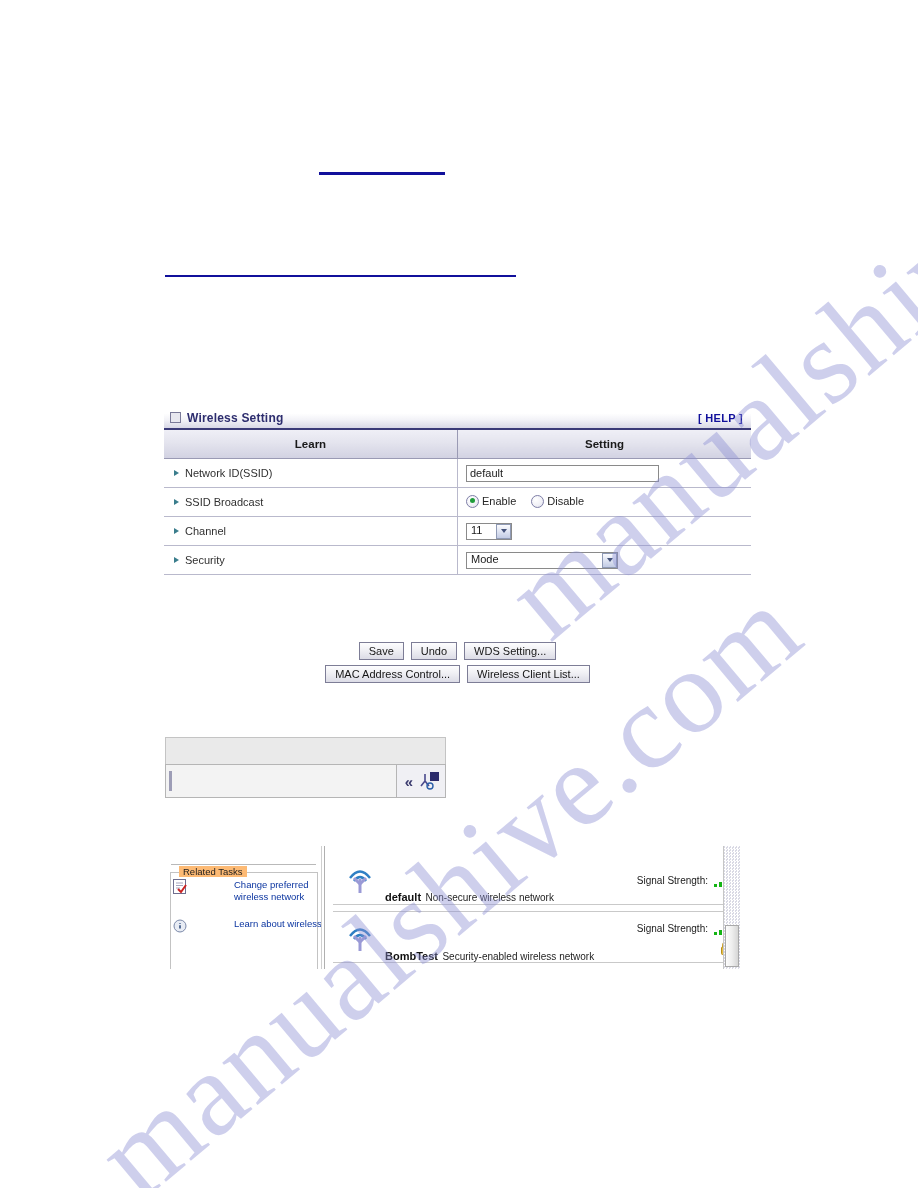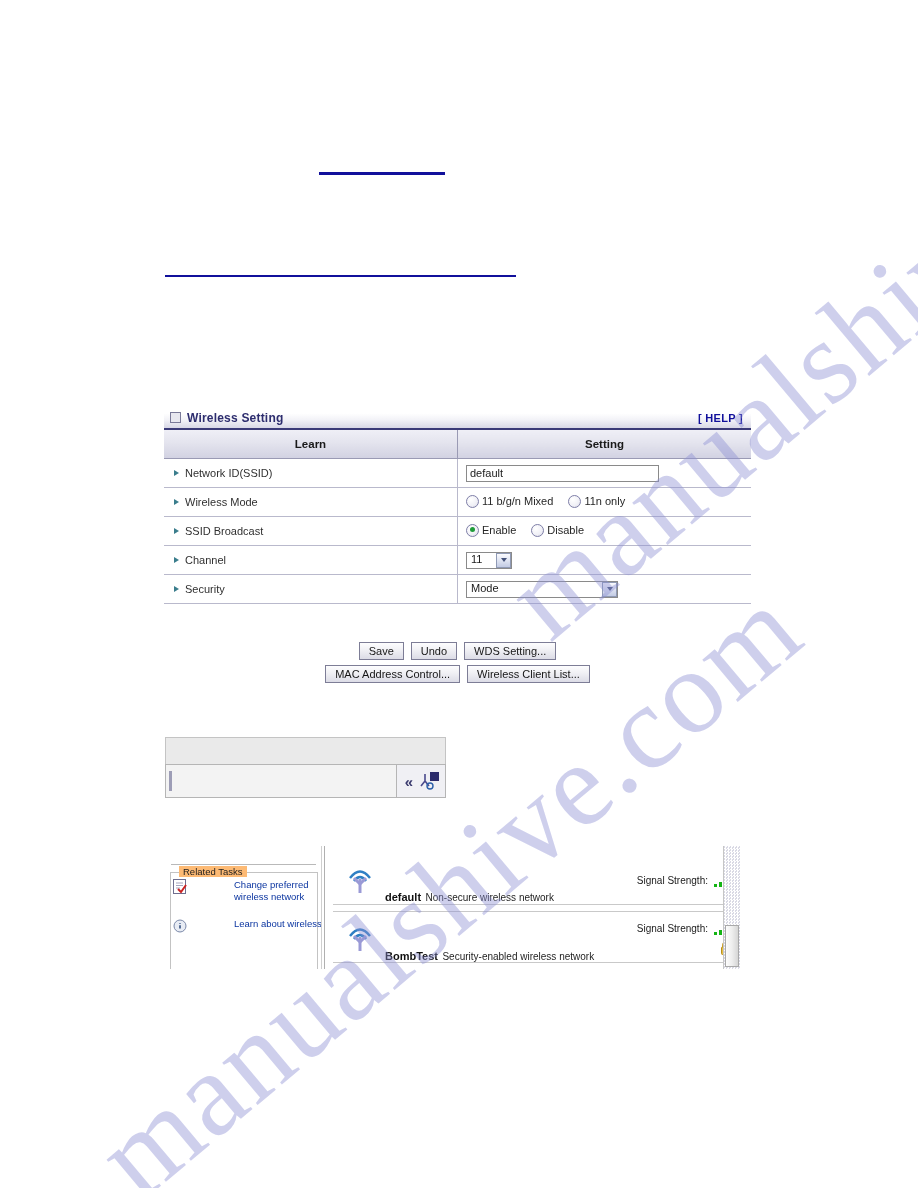--- a/index.html
+++ b/index.html
@@ -427,35 +427,20 @@
 
       <tr>
         <td class="col-item">
           <span class="arrow-b"></span><span>Network ID(SSID)</span>
         </td>
         <td class="col-set">
           <input class="txt-input" type="text" value="default" style="">
         </td>
       </tr>
 
-      <tr>
-        <td class="col-item">
-          <span class="arrow-b"></span><span>Wireless Mode</span>
-        </td>
-        <td class="col-set">
-          <label class="radio-grp">
-            <span class="rb"></span>
-            <span class="rb-label">11 b/g/n Mixed</span>
-          </label>
-          <label class="radio-grp">
-            <span class="rb"></span>
-            <span class="rb-label">11n only</span>
-          </label>
-        </td>
-      </tr>
 
       <tr>
         <td class="col-item">
           <span class="arrow-b"></span><span>SSID Broadcast</span>
         </td>
         <td class="col-set">
           <label class="radio-grp">
             <span class="rb on"></span>
             <span class="rb-label">Enable</span>
           </label>

